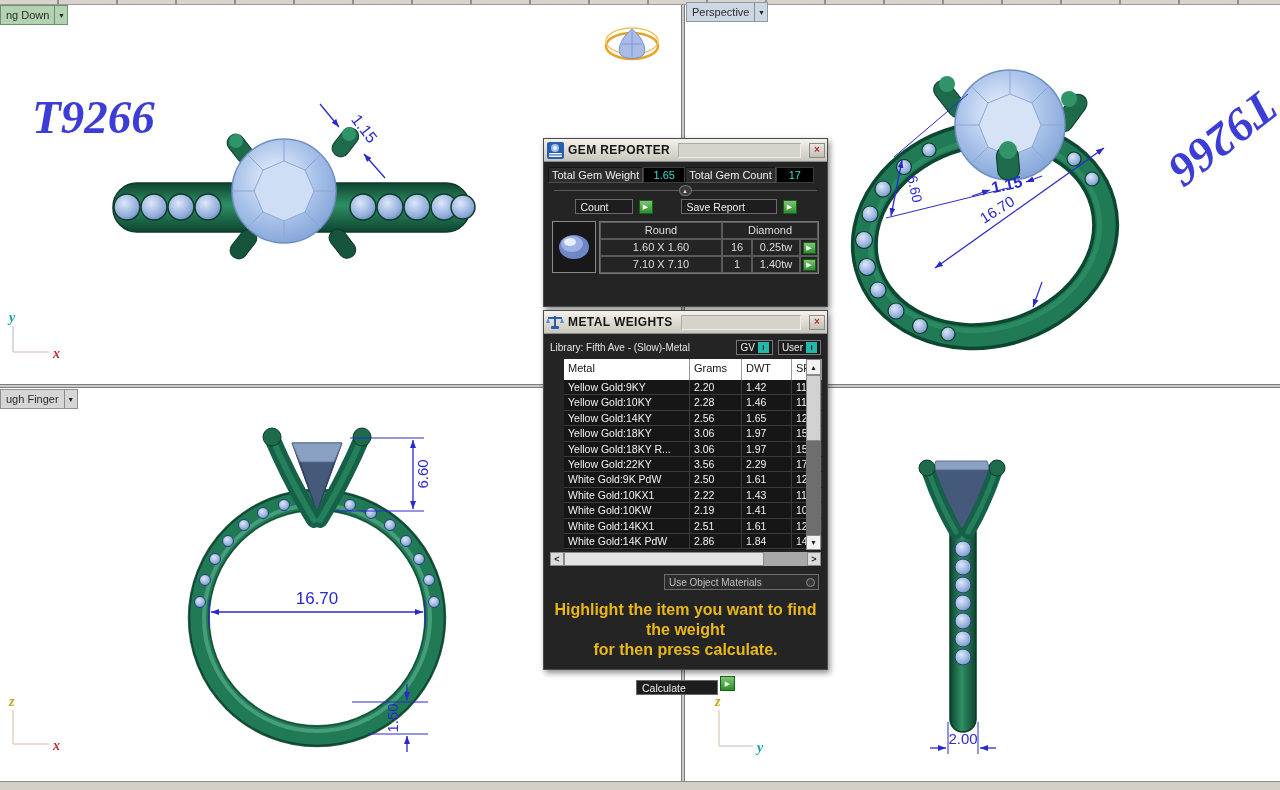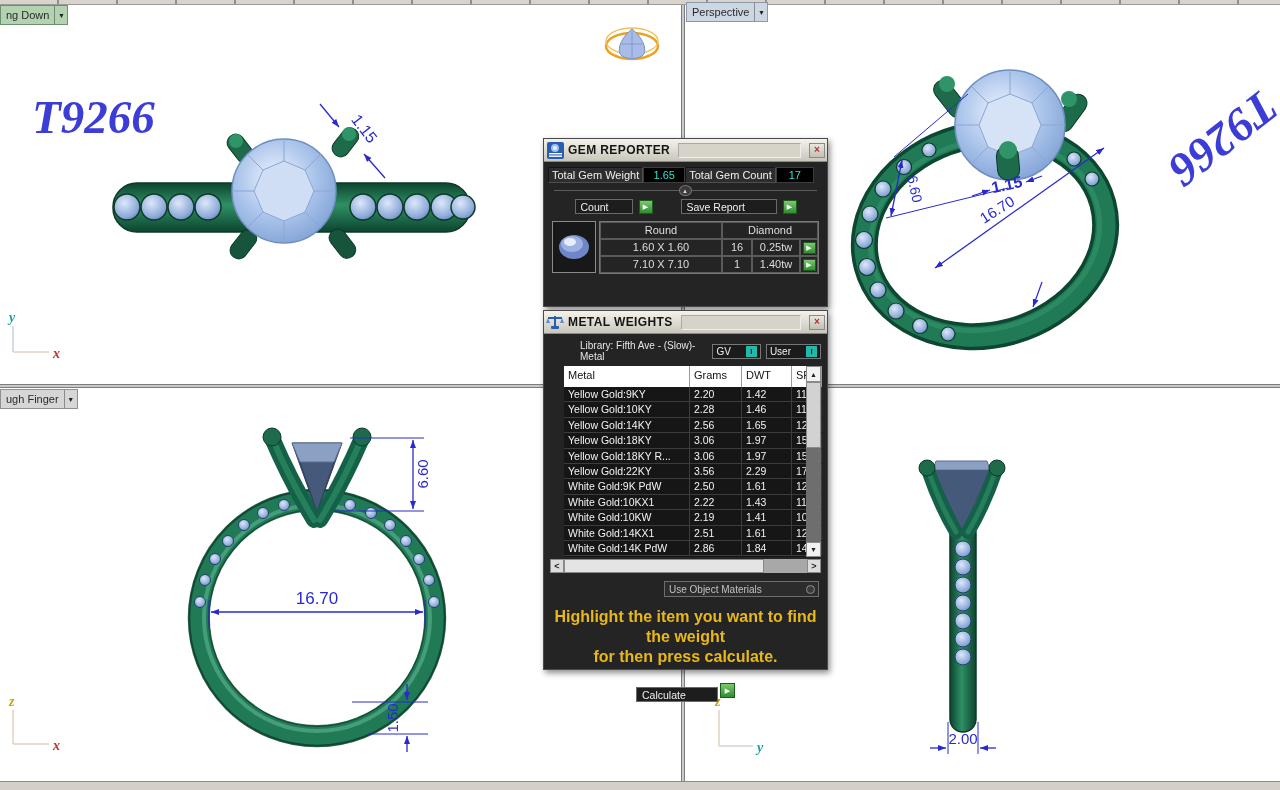--- a/index.html
+++ b/index.html
@@ -71,22 +71,22 @@
   .gr-grid { border:1px solid #777; }
   .gr-grid .r { display:flex; }
   .gr-cell { border:1px solid #5a5a5a; background:#242424; color:#dedede; font-size:11px;
     text-align:center; height:17px; line-height:15px; }
   .c-size { width:122px; } .c-cnt { width:30px; } .c-wt { width:48px; }
   .c-btn { width:18px; display:flex; align-items:center; justify-content:center; background:#242424; border:1px solid #5a5a5a; }
   .c-dhead { width:96px; }
   
   #metal-weights { left:543px; top:310px; height:360px; }
   .mw-lib { display:flex; align-items:center; margin:6px 6px 4px 6px; }
-  .mw-lib .lib { color:#e6e6e6; font-size:10px; flex:1;margin-left:30px; }
-  .mw-toggle { display:flex; align-items:center; gap:15px; background:#1b1b1b;
+  .mw-lib .lib { color:#e6e6e6; font-size:10px; flex:1; }
+  .mw-toggle { display:flex; align-items:center; gap:3px; background:#1b1b1b;
     border:1px solid #777; padding:1px 3px; margin-left:5px; color:#f0f0f0; font-size:10px; cursor:pointer; }
   .mw-toggle .ind { width:11px; height:11px; background:#25b8a8; color:#083530; font-size:8px;
     font-weight:bold; display:flex; align-items:center; justify-content:center; }
   .mw-tablewrap { position:relative; margin:2px 6px 0 20px; height:191px; background:#151515; }
   .mw-head { display:grid; grid-template-columns:126px 52px 50px 30px; height:21px;
     background:#fff; color:#111; font-size:11px; }
   .mw-head div { border-right:1px solid #9a9a9a; padding:3px 0 0 4px; overflow:hidden; }
   .mw-row { display:grid; grid-template-columns:126px 52px 50px 30px; height:15.4px;
     background:#161616; color:#f2f2f2; font-size:10.5px; border-bottom:1px solid #3c3c3c; cursor:pointer; }
   .mw-row div { border-right:1px solid #3c3c3c; padding:1px 0 0 4px; white-space:nowrap; overflow:hidden; }

